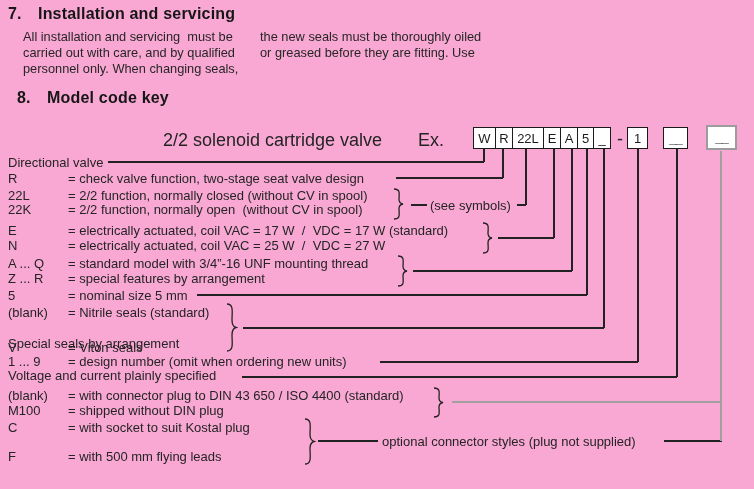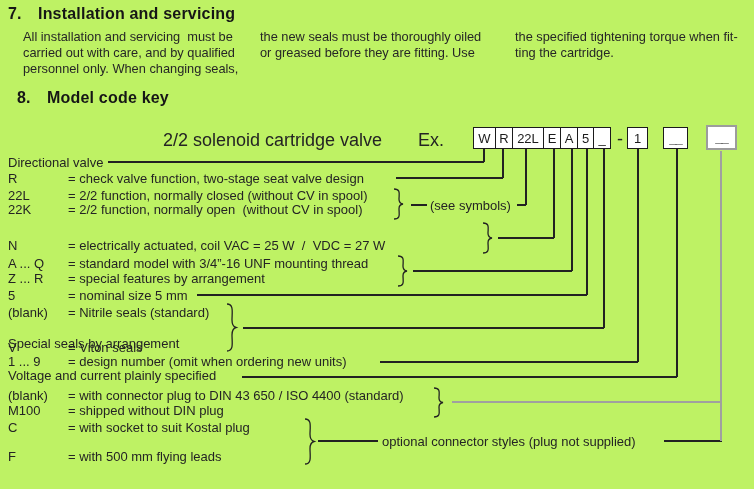--- a/index.html
+++ b/index.html
@@ -1,17 +1,17 @@
 <!DOCTYPE html>
 <html><head>
 <meta charset="utf-8">
 <style>
   html,body{margin:0;padding:0;background:#e8e8e8;}
   .page{
-    position:relative;width:754px;height:489px;background:#bef264;
+    position:relative;width:754px;height:489px;background:#f9a8d4;
     font-family:"Liberation Sans", sans-serif;color:#1e1e1e;overflow:hidden;
   }
   h1.sec{
     position:absolute;left:8px;margin:0;font-size:16px;font-weight:700;
     letter-spacing:.2px;white-space:pre;color:#161616;
   }
   h1.sec .num{display:inline-block;width:30px;}
   .bodycol{position:absolute;font-size:12.8px;line-height:16.2px;color:#262626;}
   .bodycol div{white-space:pre;}
   .toplabel{position:absolute;font-size:18px;color:#242424;white-space:pre;}
@@ -45,24 +45,20 @@
   <h1 class="sec" style="top:5px;"><span class="num">7.</span><span>Installation and servicing</span></h1>
 
   <div class="bodycol" style="left:23px;top:29px;width:240px;">
     <div>All installation and servicing  must be</div>
     <div>carried out with care, and by qualified</div>
     <div>personnel only. When changing seals,</div>
   </div>
   <div class="bodycol" style="left:260px;top:29px;width:245px;">
     <div>the new seals must be thoroughly oiled</div>
     <div>or greased before they are fitting. Use</div>
-  </div>
-  <div class="bodycol" style="left:515px;top:29px;width:239px;">
-    <div>the specified tightening torque when fit-</div>
-    <div>ting the cartridge.</div>
   </div>
 
   <h1 class="sec" style="top:89px;margin-left:9px;"><span class="num">8.</span><span>Model code key</span></h1>
 
   <span class="toplabel" style="left:163px;top:130px;">2/2 solenoid cartridge valve</span>
   <span class="toplabel" style="left:418px;top:130px;">Ex.</span>
 
   <div class="strip">
     <div class="cell" style="width:22px;">
         <span>W</span>
@@ -134,20 +130,21 @@
       <path transform="translate(226,304)" d="M1,0 C8,0 6,8.5 6,16 C6,20.7 7.5,22.8 10,23.5 C7.5,24.2 6,26.3 6,31 C6,38.5 8,47 1,47"></path>
       <path transform="translate(433,388)" d="M1,0 C8,0 6,5.2 6,9.9 C6,12.8 7.5,14.1 10,14.5 C7.5,14.9 6,16.2 6,19.1 C6,23.8 8,29 1,29"></path>
       <path transform="translate(304,419)" d="M1,0 C8,0 6,8.1 6,15.3 C6,19.8 7.5,21.8 10,22.5 C7.5,23.2 6,25.2 6,29.7 C6,36.9 8,45 1,45"></path>
     </g>
   </svg>
 
   <div class="row" style="top:155px;text-align:right;"><span class="code">Directional valve</span><span class="def"></span></div>
   <div class="row" style="top:171px;"><span class="code">R</span><span class="def">= check valve function, two-stage seat valve design</span></div>
   <div class="row" style="top:188px;"><span class="code">22L</span><span class="def">= 2/2 function, normally closed (without CV in spool)</span></div>
   <div class="row" style="top:202px;"><span class="code">22K</span><span class="def">= 2/2 function, normally open  (without CV in spool)</span></div>
+  <div class="row" style="top:223px;"><span class="code">E</span><span class="def">= electrically actuated, coil VAC = 17 W  /  VDC = 17 W (standard)</span></div>
   <div class="row" style="top:238px;"><span class="code">N</span><span class="def">= electrically actuated, coil VAC = 25 W  /  VDC = 27 W</span></div>
   <div class="row" style="top:256px;"><span class="code">A ... Q</span><span class="def">= standard model with 3/4”-16 UNF mounting thread</span></div>
   <div class="row" style="top:271px;"><span class="code">Z ... R</span><span class="def">= special features by arrangement</span></div>
   <div class="row" style="top:288px;"><span class="code">5</span><span class="def">= nominal size 5 mm</span></div>
   <div class="row" style="top:305px;"><span class="code">(blank)</span><span class="def">= Nitrile seals (standard)</span></div>
   <div class="row" style="top:332px;margin-top:8px;"><span class="code">V</span><span class="def">= Viton seals</span></div>
   <div class="row" style="top:336px;"><span class="code">Special seals by arrangement</span><span class="def"></span></div>
   <div class="row" style="top:354px;"><span class="code">1 ... 9</span><span class="def">= design number (omit when ordering new units)</span></div>
   <div class="row" style="top:368px;"><span class="code">Voltage and current plainly specified</span><span class="def"></span></div>
   <div class="row" style="top:388px;"><span class="code">(blank)</span><span class="def">= with connector plug to DIN 43 650 / ISO 4400 (standard)</span></div>

